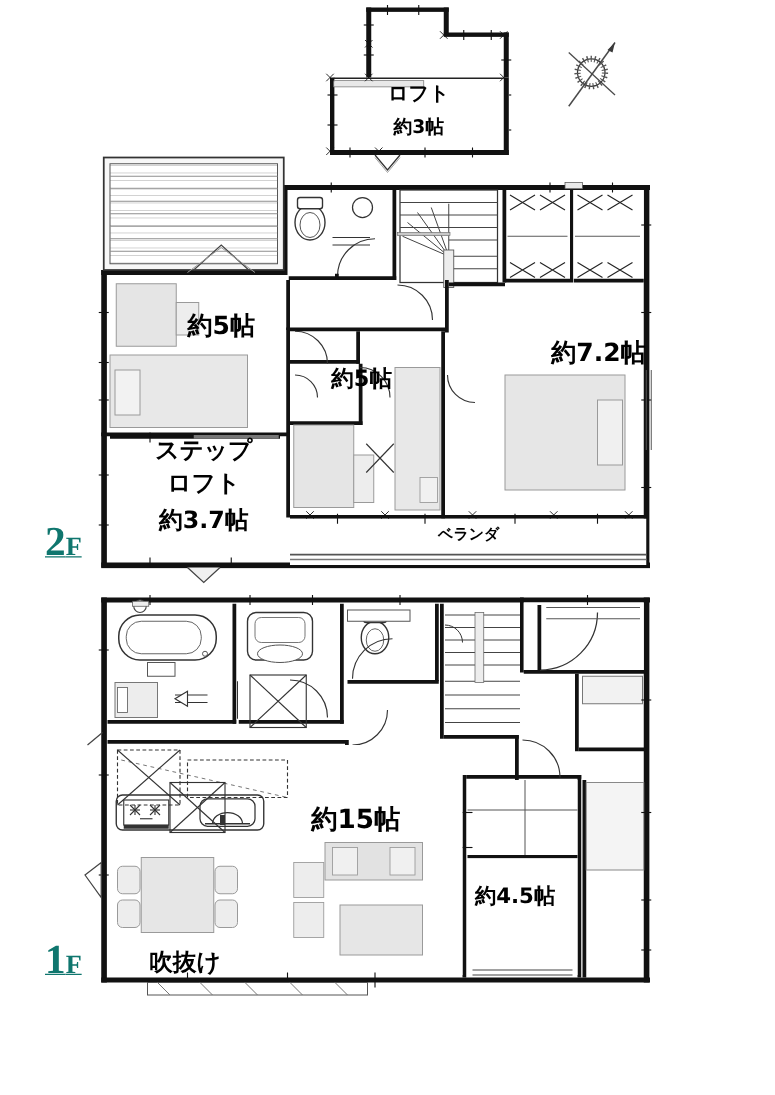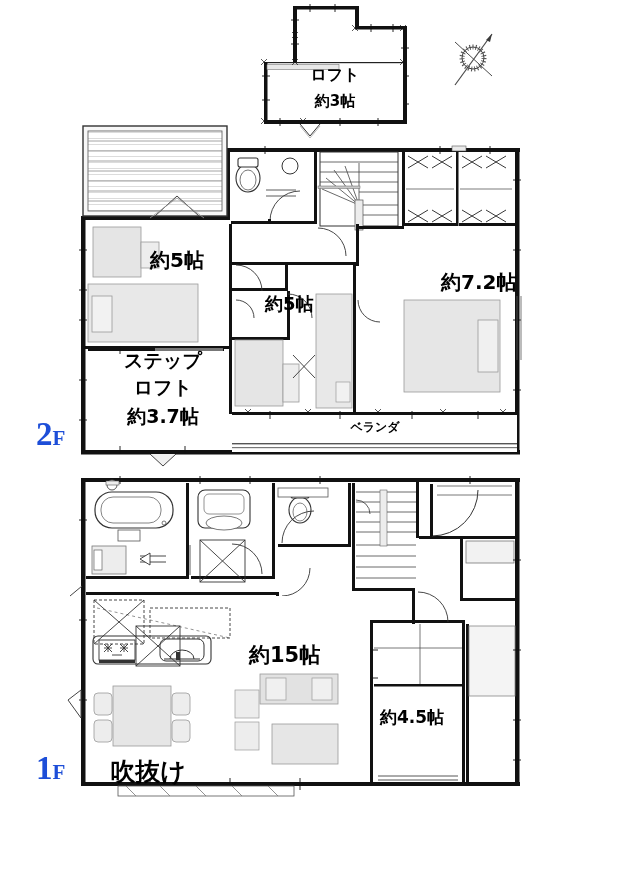--- a/index.html
+++ b/index.html
@@ -38,21 +38,22 @@
     line-height: 1.08;
     letter-spacing: 0px;
   }
   .lbl.jp { font-family: "DejaVu Sans", sans-serif; }
   .lbl.ctr { text-align: center; transform: translateX(-50%); }
 
   .floor-tag {
     position: absolute;
     font-family: "Liberation Serif", "DejaVu Serif", serif;
     font-weight: 700;
-    color: #1d4ed8;
+    color: #0f766e;
+    text-decoration: underline;
   }
   .floor-tag .num { font-size: 33px; }
   .floor-tag .f   { font-size: 21px; }
 
   
   #logo {
     position: absolute;
     left: 0;
     top: 812px;
     width: 620px;
@@ -628,20 +629,20 @@
   <div class="lbl jp ctr" style="left:375px; top:421px; font-size:12px;">ベランダ</div>
 
   <div class="floor-tag" style="left:36px; top:416px;">
     <span class="num">2</span><span class="f">F</span>
   </div>
 
   <div class="lbl jp" style="left:249px; top:644px; font-size:21px;">約15帖</div>
 
   <div class="lbl jp" style="left:380px; top:708px; font-size:17px;">約4.5帖</div>
 
-  <div class="lbl jp ctr" style="left:148px; top:760px; font-size:25px;font-family:Liberation Mono, monospace;">吹抜け</div>
+  <div class="lbl jp ctr" style="left:148px; top:760px; font-size:19px;">吹抜け</div>
 
   <div class="floor-tag" style="left:36px; top:750px;">
     <span class="num">1</span><span class="f">F</span>
   </div>
 
 
 </div>
 
 </body></html>

